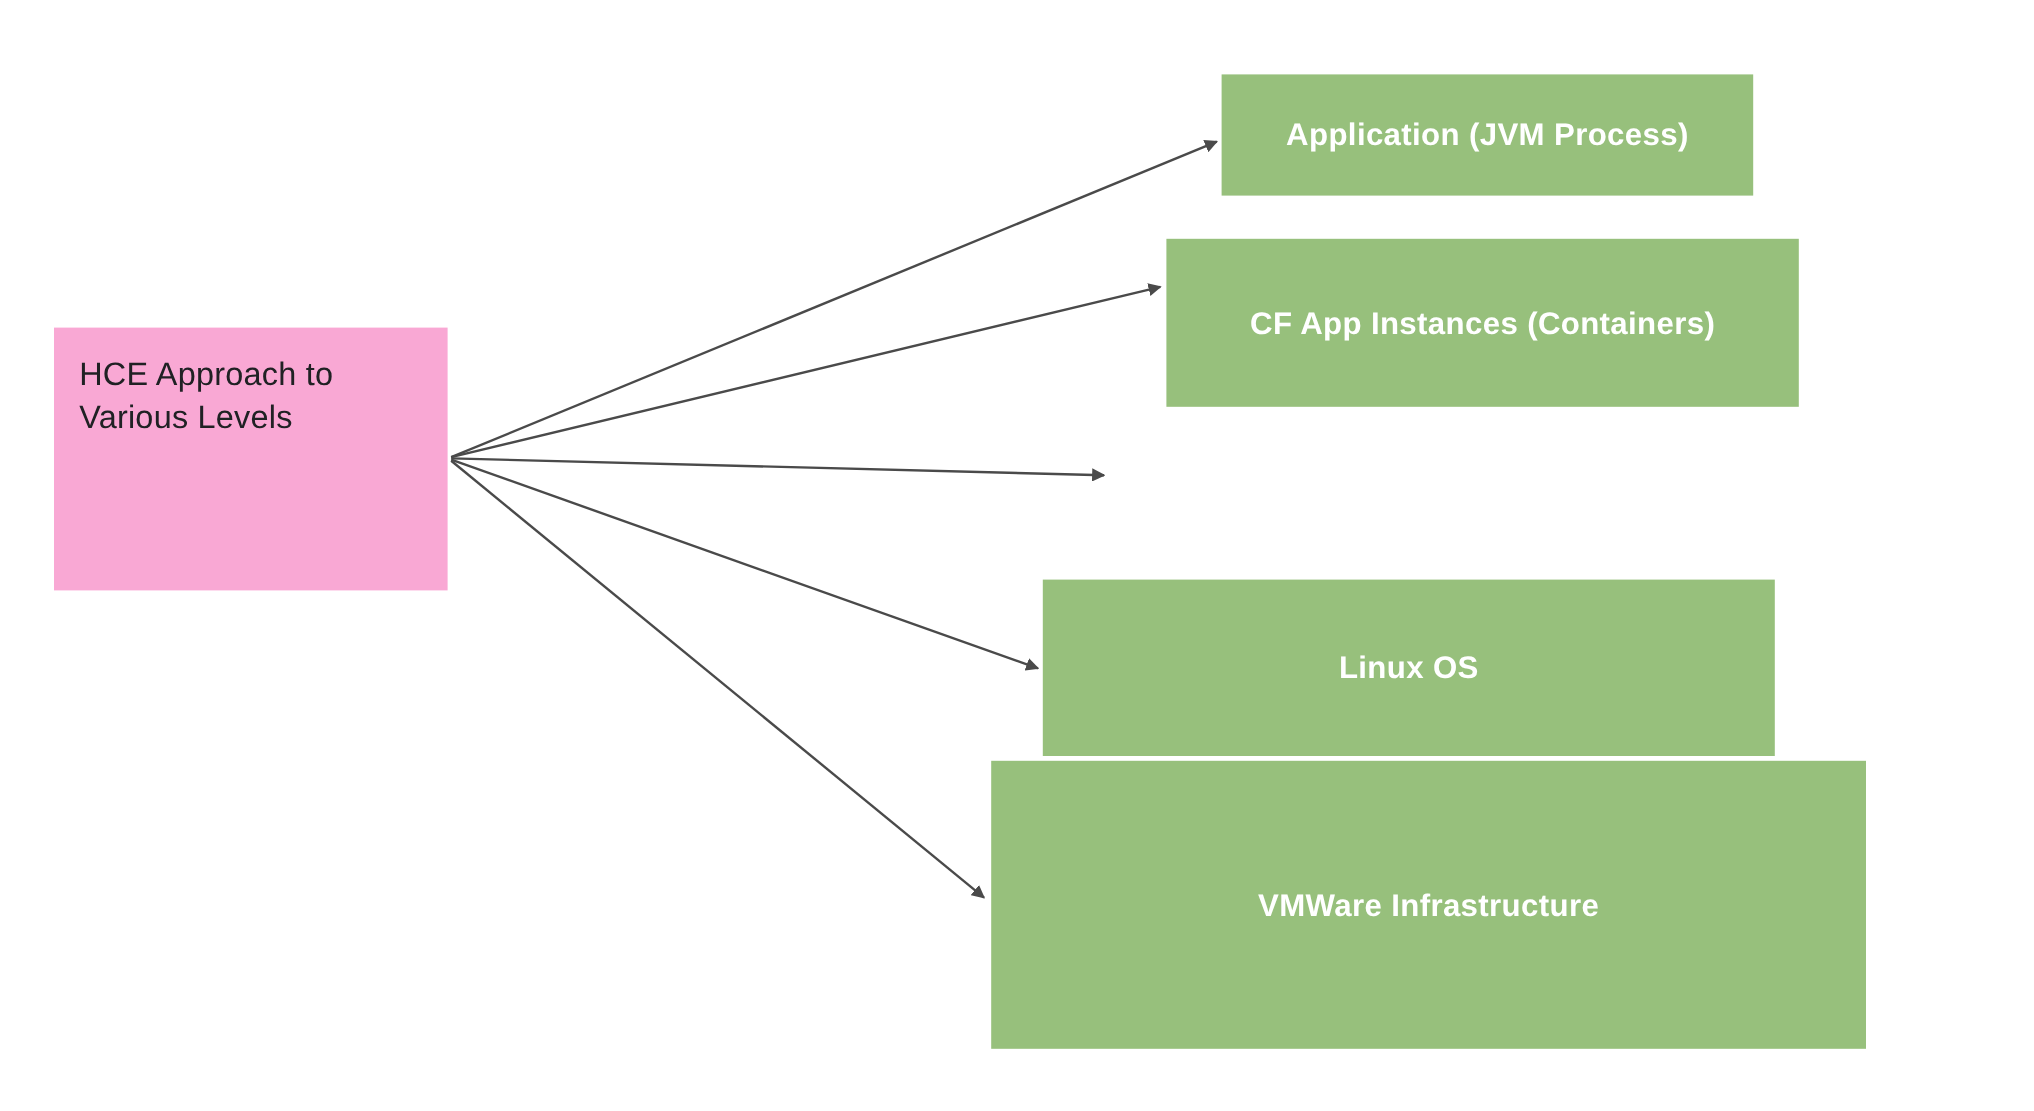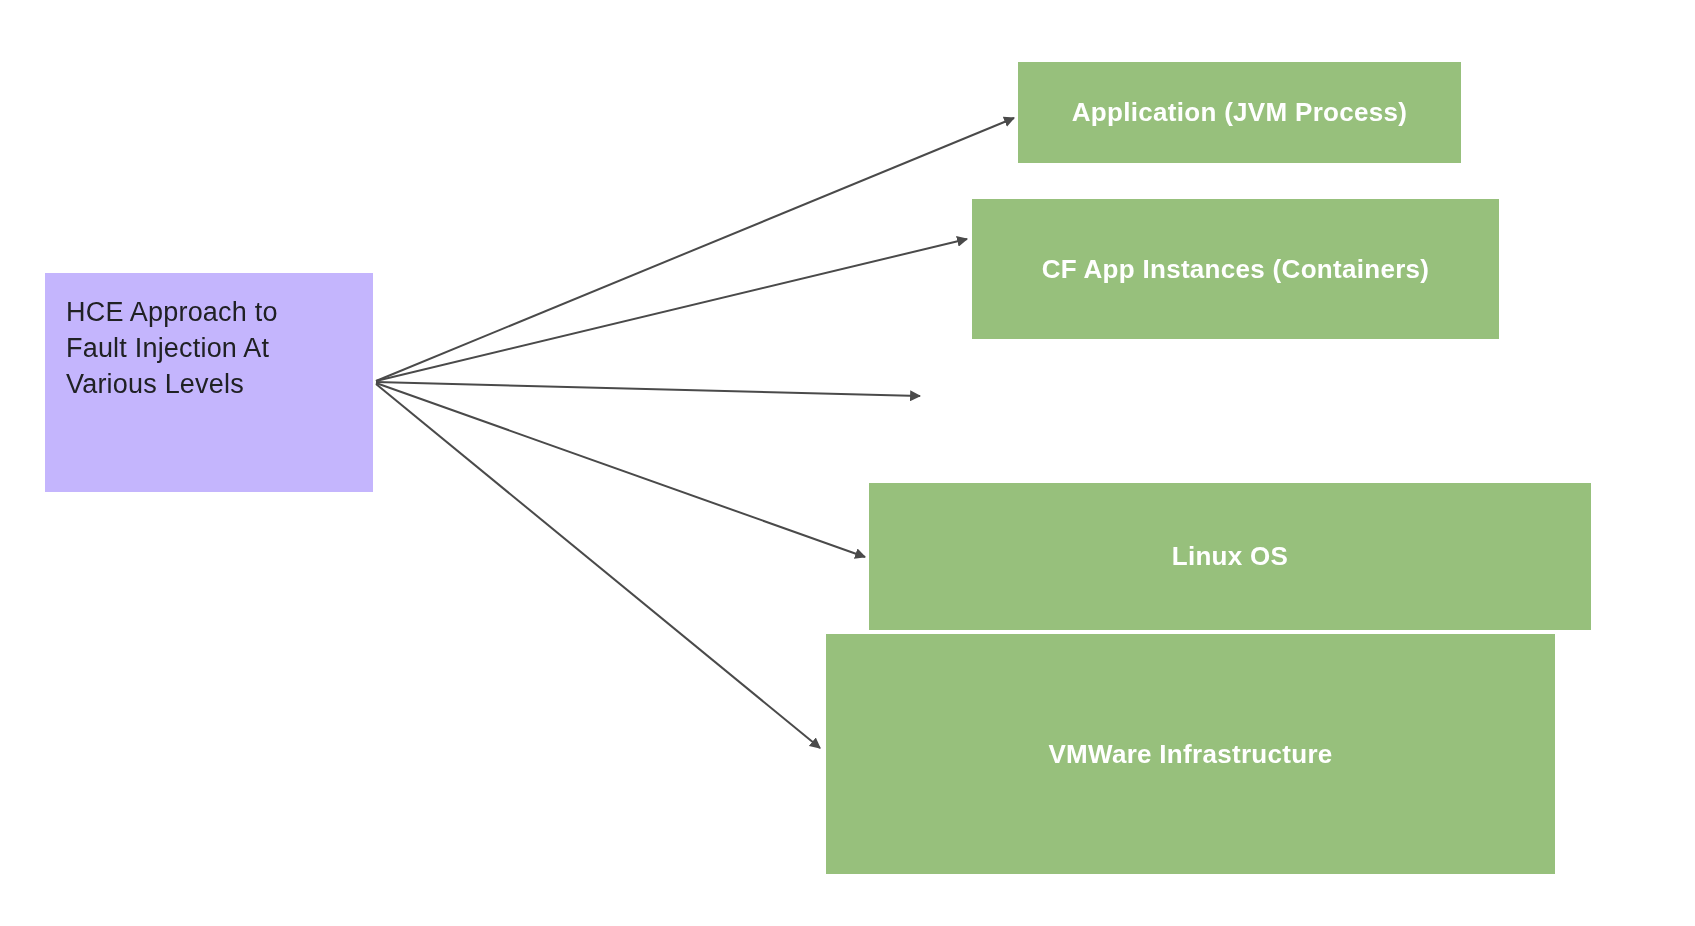--- a/index.html
+++ b/index.html
@@ -15,21 +15,21 @@
   .arrows-layer {
     position: absolute;
     left: 0; top: 0;
     width: 1695px; height: 926px;
     pointer-events: none;
   }
   .source-box {
     position: absolute;
     left: 45px; top: 273px;
     width: 328px; height: 219px;
-    background: #c4b5fd;
+    background: #f9a8d4;
     color: #202124;
     font-size: 27px;
     line-height: 36px;
     padding: 21px 14px 0 21px;
     letter-spacing: 0.2px;
   }
   .level {
     position: absolute;
     background: #97c07c;
     color: #ffffff;
@@ -37,21 +37,21 @@
     align-items: center;
     justify-content: center;
     text-align: center;
     font-size: 26px;
     font-weight: bold;
     letter-spacing: 0.3px;
   }
   .level-1 { left: 1018px; top:  62px; width: 443px; height: 101px; }
   .level-2 { left:  972px; top: 167px; width: 527px; height: 140px; margin-top: 32px; }
   .level-3 { left:  924px; top: 311px; width: 621px; height: 168px; }
-  .level-4 { left:  869px; top: 483px; width: 722px; height: 147px; }
+  .level-4 { left:  869px; top: 483px; width: 610px; height: 147px; }
   .level-5 { left:  826px; top: 634px; width: 729px; height: 240px; }
 </style>
 </head>
 <body>
 
 <div class="canvas">
 
   <svg class="arrows-layer" viewBox="0 0 1695 926" xmlns="http://www.w3.org/2000/svg">
     <defs>
       <marker id="arrowhead" viewBox="0 0 10 10" refX="9" refY="5" markerWidth="5.5" markerHeight="5.5" orient="auto-start-reverse">
@@ -60,21 +60,20 @@
     </defs>
     <line x1="376" y1="381" x2="1014" y2="118" stroke="#4a4a4a" stroke-width="2" marker-end="url(#arrowhead)"></line>
     <line x1="376" y1="381" x2="967" y2="239" stroke="#4a4a4a" stroke-width="2" marker-end="url(#arrowhead)"></line>
     <line x1="376" y1="382" x2="920" y2="396" stroke="#4a4a4a" stroke-width="2" marker-end="url(#arrowhead)"></line>
     <line x1="376" y1="383" x2="865" y2="557" stroke="#4a4a4a" stroke-width="2" marker-end="url(#arrowhead)"></line>
     <line x1="376" y1="384" x2="820" y2="748" stroke="#4a4a4a" stroke-width="2" marker-end="url(#arrowhead)"></line>
   </svg>
 
   <div class="source-box">
     <div>HCE Approach to</div>
-    <div>Fault Injection At</div>
     <div>Various Levels</div>
   </div>
 
   <div class="level level-1">
     <span>Application (JVM Process)</span>
   </div>
 
   <div class="level level-2">
     <span>CF App Instances (Containers)</span>
   </div>

